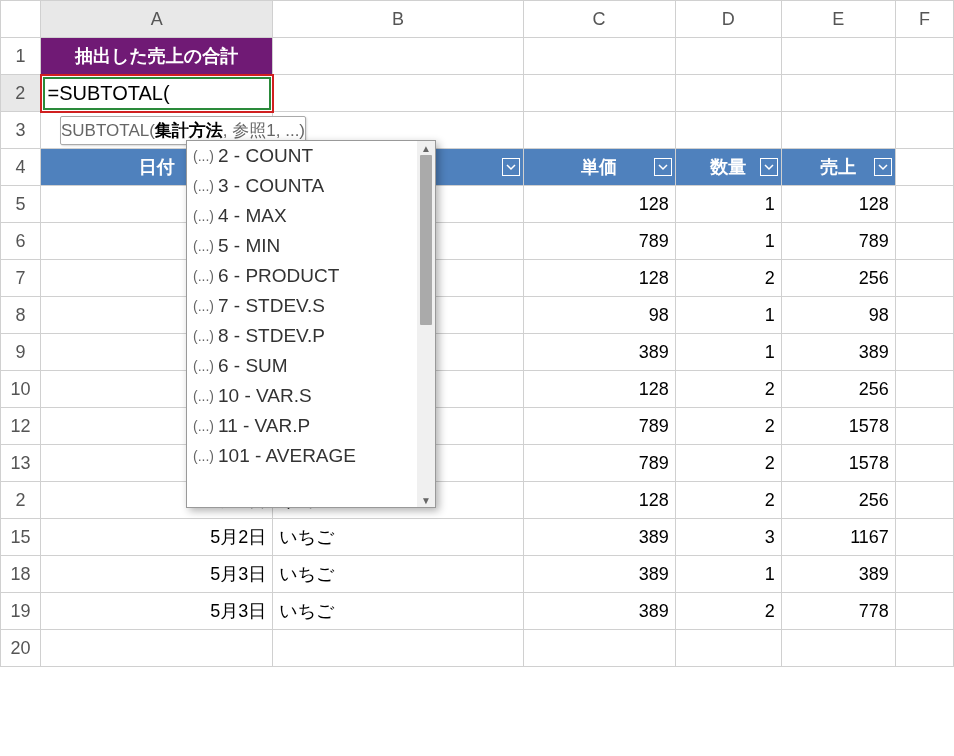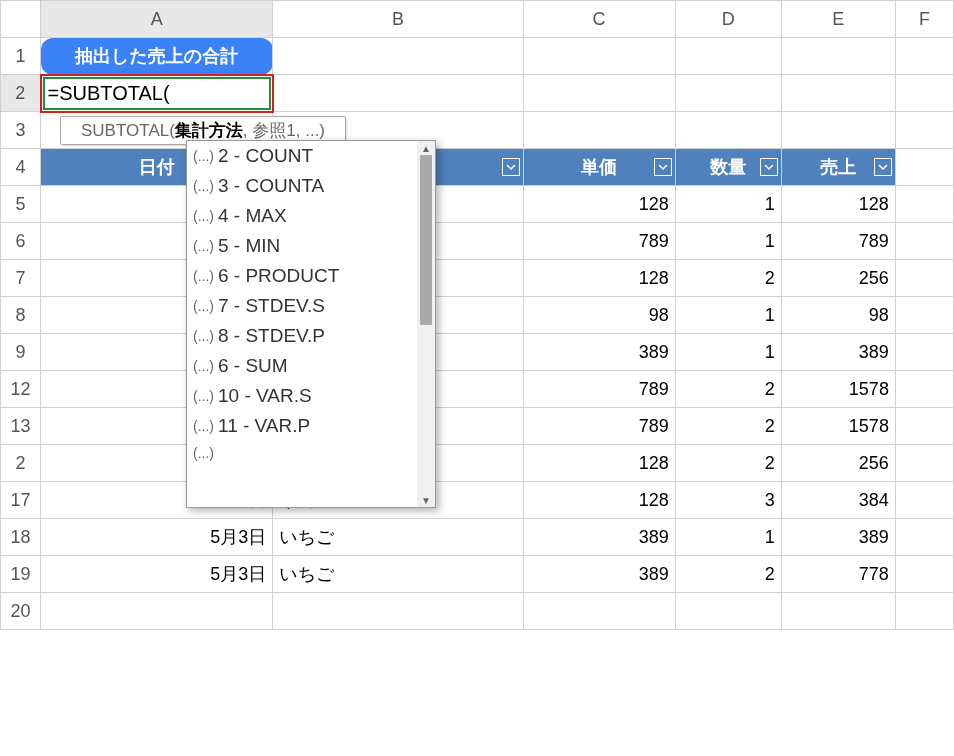--- a/index.html
+++ b/index.html
@@ -64,25 +64,24 @@
     width: 18px;
     height: 18px;
     background: #4f81bd;
     border: 1px solid #fff;
     display: flex;
     align-items: center;
     justify-content: center;
   }
   .hdr-cell .filter-btn svg { width: 10px; height: 10px; }
   .title-cell {
-    background: #3b82f6;
+    background: #701a75;
     color: #fff;
     font-weight: bold;
     text-align: center;
-    border-radius: 12px;
   }
   .num { text-align: right; margin-top: 48px; }
   .date { text-align: right; }
   .text { text-align: left; }
   .edit-cell {
     border: 2px solid #d02020 !important;
     outline: 2px solid #2a8a3a;
     outline-offset: -4px;
     text-align: left;
     font-size: 20px;
@@ -96,21 +95,21 @@
   .col-F { width: 58px; }
 
   
   .tooltip {
     position: absolute;
     top: 116px;
     left: 60px;
     background: #fff;
     border: 1px solid #aaa;
     border-radius: 2px;
-    padding: 2px 20px;
+    padding: 2px 0;
     font-size: 17px;
     color: #666;
     box-shadow: 1px 1px 2px rgba(0,0,0,0.15);
     z-index: 20;
   }
   .tooltip .bold { font-weight: bold; color: #000; }
 
   
   .dropdown {
     position: absolute;
@@ -299,20 +298,29 @@
       <tr>
     <th class="rowhdr">9</th>
     <td class="date"></td>
     <td class="text"></td>
     <td class="num">389</td>
     <td class="num">1</td>
     <td class="num">389</td>
     <td></td>
       </tr>
       <tr>
+    <th class="rowhdr">10</th>
+    <td class="date"></td>
+    <td class="text"></td>
+    <td class="num">128</td>
+    <td class="num">2</td>
+    <td class="num">256</td>
+    <td></td>
+      </tr>
+      <tr>
     <th class="rowhdr">12</th>
     <td class="date"></td>
     <td class="text"></td>
     <td class="num">789</td>
     <td class="num">2</td>
     <td class="num">1578</td>
     <td></td>
       </tr>
       <tr>
     <th class="rowhdr">13</th>
@@ -326,26 +334,26 @@
       <tr>
     <th class="rowhdr">2</th>
     <td class="date">5月2日</td>
     <td class="text">りんご</td>
     <td class="num">128</td>
     <td class="num">2</td>
     <td class="num">256</td>
     <td></td>
       </tr>
       <tr>
-    <th class="rowhdr">17</th>
-    <td class="date">5月3日</td>
-    <td class="text">りんご</td>
-    <td class="num">128</td>
+    <th class="rowhdr">15</th>
+    <td class="date">5月2日</td>
+    <td class="text">いちご</td>
+    <td class="num">389</td>
     <td class="num">3</td>
-    <td class="num">384</td>
+    <td class="num">1167</td>
     <td></td>
       </tr>
       <tr>
     <th class="rowhdr">18</th>
     <td class="date">5月3日</td>
     <td class="text">いちご</td>
     <td class="num">389</td>
     <td class="num">1</td>
     <td class="num">389</td>
     <td></td>
@@ -412,20 +420,21 @@
       <div class="item">
         <span class="fnicon">(...)</span>
         <span>10 - VAR.S</span>
       </div>
       <div class="item">
         <span class="fnicon">(...)</span>
         <span>11 - VAR.P</span>
       </div>
       <div class="item">
         <span class="fnicon">(...)</span>
+        <span>101 - AVERAGE</span>
       </div>
     </div>
   <div class="scrollbar">
     <div class="arrow up">▲</div>
     <div class="thumb"></div>
     <div class="arrow down">▼</div>
   </div>
 </div>
 
 </body></html>

